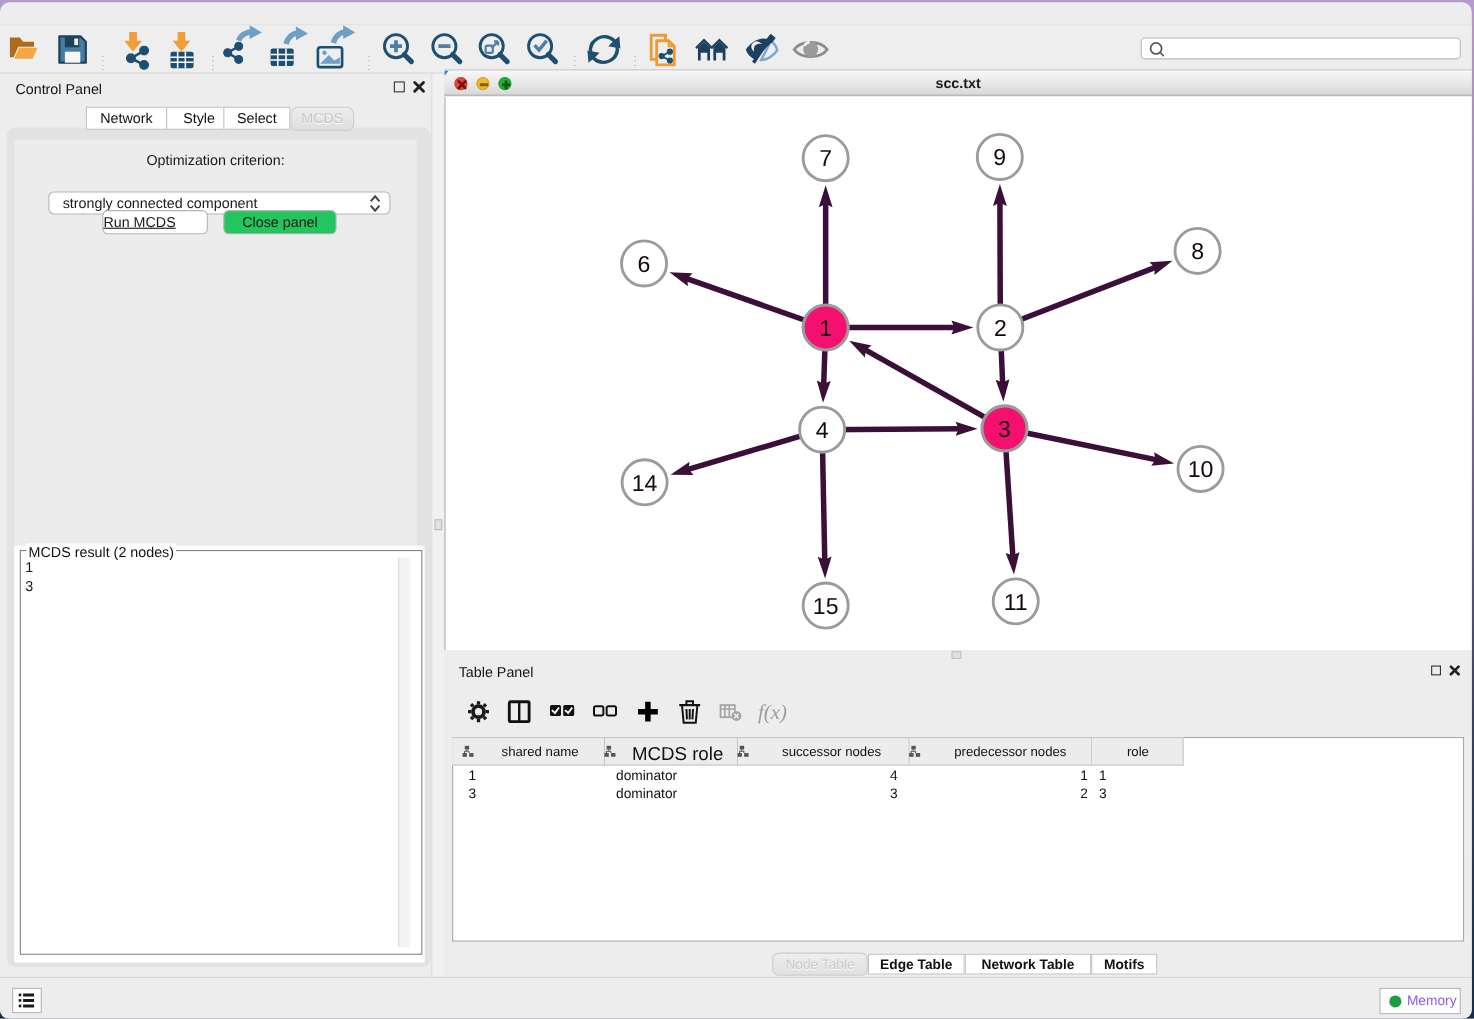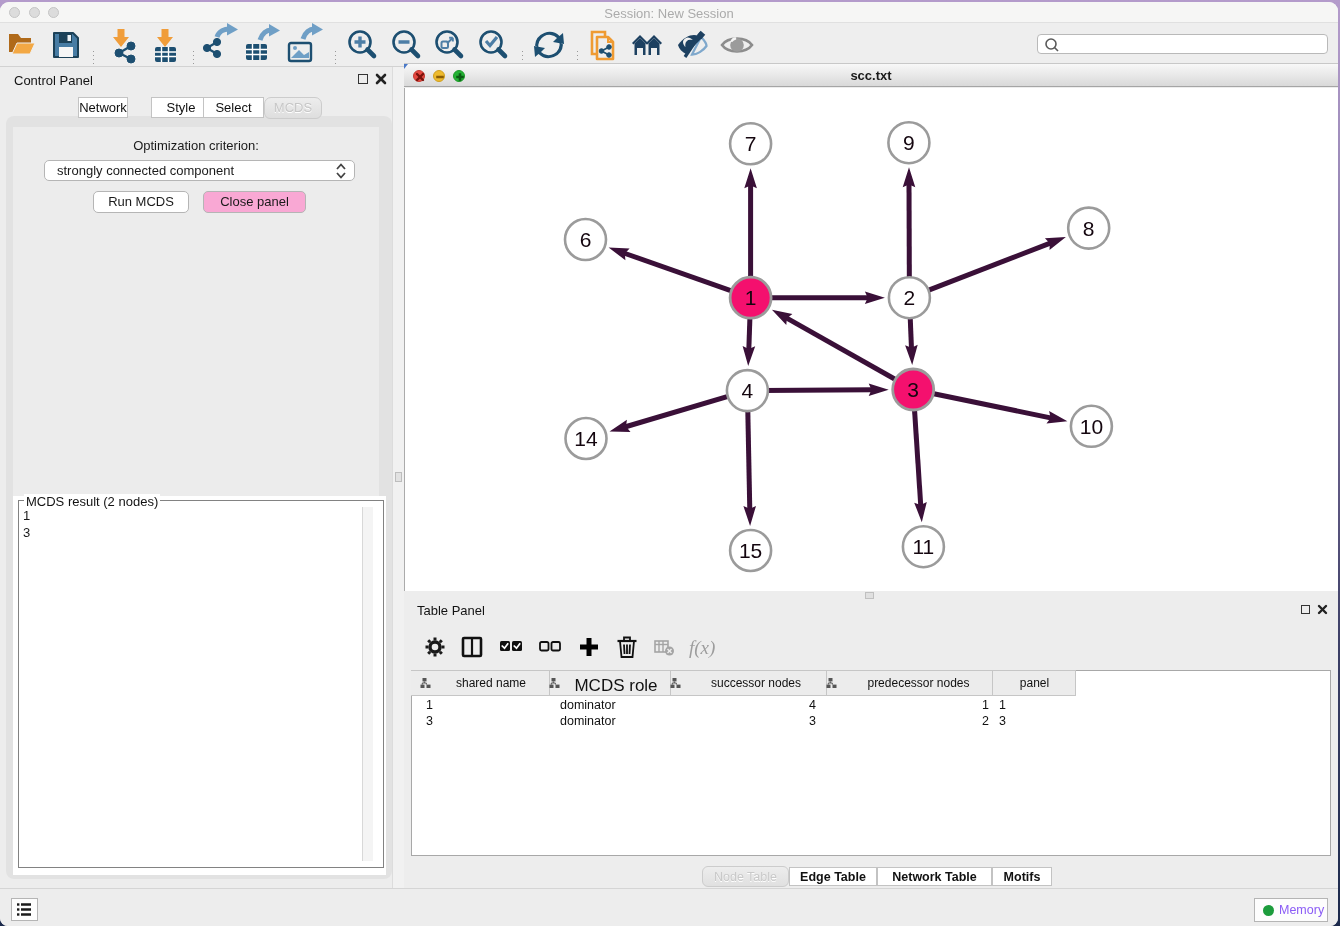--- a/index.html
+++ b/index.html
@@ -11,26 +11,20 @@
   background:#ededed; border-radius:9px 9px 8px 8px; overflow:hidden; }
 .ttab { position:absolute; top:0; height:21px; background:#fff; border:1px solid #c3c3c3;
   font-size:13px; color:#111; text-align:center; line-height:20px; }
 .sep { position:absolute; top:28px; height:32px; width:1px;
   background-image:linear-gradient(#999 1px, transparent 1px); background-size:1px 4px; }
 svg { display:block; }
 </style>
 </head>
 <body>
 <div id="win">
-<div class="abs" style="left:0;top:0;width:1338px;height:20px;background:#f6f6f5;">
-  <div class="abs" style="left:9px;top:5px;width:11px;height:11px;border-radius:50%;background:#dcdcdc;border:1px solid #c4c4c4;"></div>
-  <div class="abs" style="left:28.5px;top:5px;width:11px;height:11px;border-radius:50%;background:#dcdcdc;border:1px solid #c4c4c4;"></div>
-  <div class="abs" style="left:48px;top:5px;width:11px;height:11px;border-radius:50%;background:#dcdcdc;border:1px solid #c4c4c4;"></div>
-  <div class="abs" style="left:0;top:4px;width:1338px;text-align:center;font-size:13px;color:#ababab;">Session: New Session</div>
-</div>
 <div class="abs" style="left:0;top:20px;width:1338px;height:45px;background:#eeeeee;border-top:1px solid #e0e0e0;border-bottom:1px solid #d2d2d2;">
 <div class="sep" style="left:93px;"></div>
 <div class="sep" style="left:193px;"></div>
 <div class="sep" style="left:335px;"></div>
 <div class="sep" style="left:522px;"></div>
 <div class="sep" style="left:577px;"></div>
 <svg width="780" height="47" style="position:absolute;left:0;top:-2px;">
 <g transform="translate(22,24)">
   <path d="M -13,-11 L -4,-11 L -1,-7 L 9,-7 L 9,7 L -13,7 Z" fill="#b06a1a"></path>
   <path d="M -10,9 L -5,-2 L 13,-2 L 8,9 Z" fill="#f3a844" stroke="#eee" stroke-width="1"></path>
@@ -171,33 +165,33 @@
   <div class="abs" style="left:14px;top:6px;font-size:13px;color:#131313;">Control Panel</div>
   <div class="abs" style="left:358px;top:7px;width:10px;height:10px;border:1.5px solid #333;"></div>
   <svg width="14" height="14" style="position:absolute;left:374px;top:5px;">
         <g stroke="#222" stroke-width="2.6" stroke-linecap="round">
           <line x1="3" y1="3" x2="11" y2="11"></line>
           <line x1="11" y1="3" x2="3" y2="11"></line>
         </g>
       </svg>
   <div class="abs" style="left:6px;top:49px;width:386px;height:763px;background:#e2e2e2;border-radius:8px;"></div>
   <div class="abs" style="left:13px;top:60px;width:366px;height:747px;background:#ececec;"></div>
-  <div class="ttab" style="left:78px;top:30px;width:50px;">Network</div>
+  <div class="ttab" style="left:78px;top:30px;width:74px;">Network</div>
   <div class="ttab" style="left:151px;top:30px;width:60px;">Style</div>
   <div class="ttab" style="left:203px;top:30px;width:61px;">Select</div>
   <div class="abs" style="left:264px;top:30px;width:58px;height:22px;background:linear-gradient(#ededed,#dedede);border:1px solid #ccc;border-radius:7px 7px 6px 6px;font-size:13px;color:#c6c6c6;text-align:center;line-height:20px;text-shadow:0 1px 0 #fff;">MCDS</div>
   <div class="abs" style="left:0;top:71px;width:392px;text-align:center;font-size:13px;color:#1a1a1a;">Optimization criterion:</div>
-  <div class="abs" style="left:44px;top:93px;width:311px;height:21px;background:#fff;border:1px solid #b5b5b5;border-radius:5px;font-size:13px;color:#1a1a1a;line-height:19px;padding-left:12px;">strongly connected component
+  <div class="abs" style="left:44px;top:107px;width:311px;height:21px;background:#fff;border:1px solid #b5b5b5;border-radius:5px;font-size:13px;color:#1a1a1a;line-height:19px;padding-left:12px;">strongly connected component
     <svg width="12" height="16" style="position:absolute;right:7px;top:2px;">
           <path d="M 2,6 L 6,1.5 L 10,6" fill="none" stroke="#444" stroke-width="1.8"></path>
           <path d="M 2,10 L 6,14.5 L 10,10" fill="none" stroke="#444" stroke-width="1.8"></path>
         </svg>
   </div>
-  <div class="abs" style="left:93px;top:124px;width:96px;height:22px;background:#fff;border:1px solid #b5b5b5;border-radius:5px;font-size:13px;color:#1a1a1a;text-align:center;line-height:20px;">Run MCDS</div>
-  <div class="abs" style="left:203px;top:124px;width:103px;height:22px;background:#f9a8d4;border:1px solid #b5b5b5;border-radius:5px;font-size:13px;color:#1a1a1a;text-align:center;line-height:20px;">Close panel</div>
+  <div class="abs" style="left:93px;top:124px;width:96px;height:22px;background:#fff;border:1px solid #b5b5b5;border-radius:5px;font-size:13px;color:#1a1a1a;line-height:20px;text-decoration:underline;">Run MCDS</div>
+  <div class="abs" style="left:203px;top:124px;width:103px;height:22px;background:#22c55e;border:1px solid #b5b5b5;border-radius:5px;font-size:13px;color:#1a1a1a;text-align:center;line-height:20px;">Close panel</div>
   <div class="abs" style="left:13px;top:429px;width:373px;height:379px;background:#fff;"></div>
   <div class="abs" style="left:18px;top:433px;width:366px;height:368px;border:1px solid #828282;"></div>
   <div class="abs" style="left:24px;top:427px;background:#fff;padding:0 2px;font-size:13px;color:#131313;">MCDS result (2 nodes)</div>
   <div class="abs" style="left:362px;top:440px;width:11px;height:354px;background:#f4f4f4;border-left:1px solid #d8d8d8;"></div>
   <div class="abs" style="left:23px;top:441px;font-size:13px;color:#1a1a1a;line-height:16.5px;">1<br>3</div>
 </div>
 <div class="abs" style="left:392px;top:65px;width:12px;height:821px;background:#f1f1f1;border-left:1px solid #dcdcdc;">
   <div class="abs" style="left:2px;top:405px;width:7px;height:10px;background:#e2e2e2;border:1px solid #bdbdbd;"></div>
 </div>
 <div class="abs" style="left:404px;top:61px;width:934px;height:528px;">
@@ -361,21 +355,21 @@
   <div class="abs" style="left:7px;top:69px;height:26px;">
     <div class="abs" style="left:0;top:0;width:139px;height:26px;background:#ececec;border:1px solid #c6c6c6;border-left:none;"></div>
     <div class="abs" style="left:139px;top:0;width:121px;height:26px;background:#ececec;border:1px solid #c6c6c6;border-left:none;"></div>
     <div class="abs" style="left:260px;top:0;width:156px;height:26px;background:#ececec;border:1px solid #c6c6c6;border-left:none;"></div>
     <div class="abs" style="left:416px;top:0;width:166px;height:26px;background:#ececec;border:1px solid #c6c6c6;border-left:none;"></div>
     <div class="abs" style="left:582px;top:0;width:83px;height:26px;background:#ececec;border:1px solid #c6c6c6;border-left:none;"></div>
     <div class="abs" style="left:30px;top:6px;width:100px;font-size:12px;color:#111;text-align:center;">shared name</div>
     <div class="abs" style="left:160px;top:6px;width:90px;font-size:17px;color:#111;text-align:center;">MCDS role</div>
     <div class="abs" style="left:285px;top:6px;width:120px;font-size:12px;color:#111;text-align:center;">successor nodes</div>
     <div class="abs" style="left:440px;top:6px;width:135px;font-size:12px;color:#111;text-align:center;">predecessor nodes</div>
-    <div class="abs" style="left:582px;top:6px;width:83px;font-size:12px;color:#111;text-align:center;">panel</div>
+    <div class="abs" style="left:582px;top:6px;width:83px;font-size:12px;color:#111;text-align:center;">role</div>
     <svg width="700" height="26" style="position:absolute;left:0;top:0;">
       <g fill="#555">
             <g transform="translate(16,13)">
               <rect x="-4.5" y="-5" width="4" height="3.4"></rect>
               <rect x="-6.5" y="1.6" width="4" height="3.4"></rect>
               <rect x="-0.5" y="1.6" width="4" height="3.4"></rect>
               <path d="M -2.7,-1.6 L -2.7,0 M -4.7,0 L -4.7,1.6 M -0.7,0 L -0.7,1.6 M -4.7,0 L -0.7,0" stroke="#555" stroke-width="1" fill="none"></path>
             </g>
       <g transform="translate(145,13)">
               <rect x="-4.5" y="-5" width="4" height="3.4"></rect>

